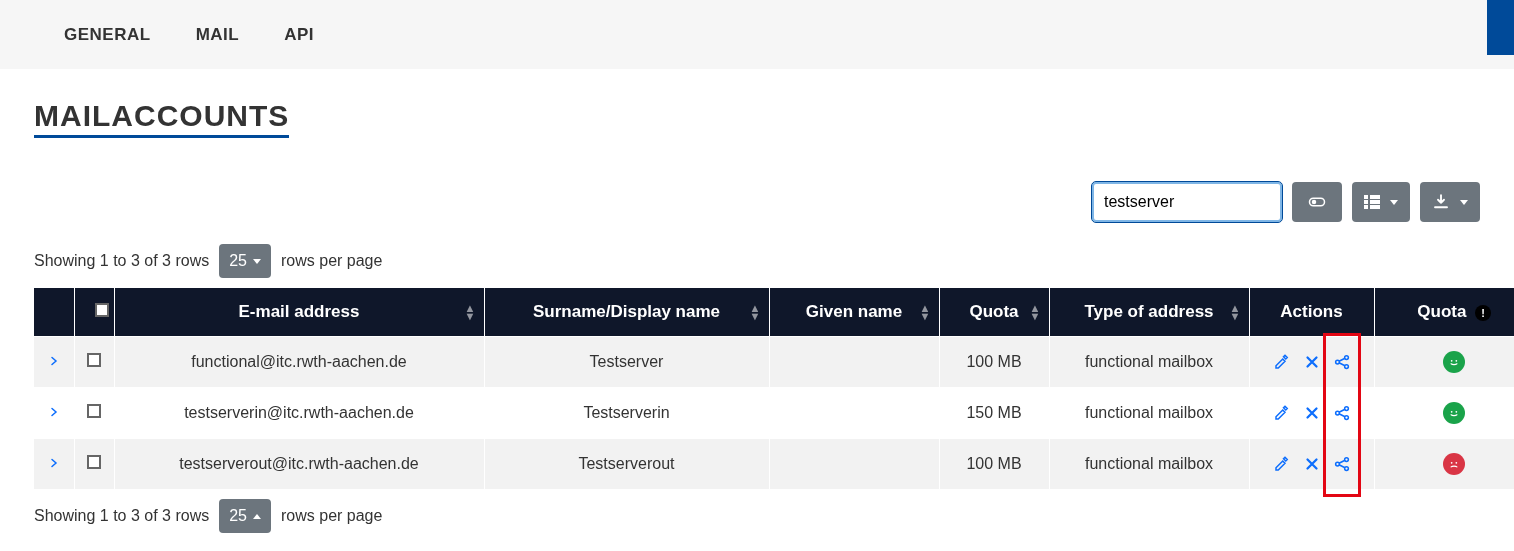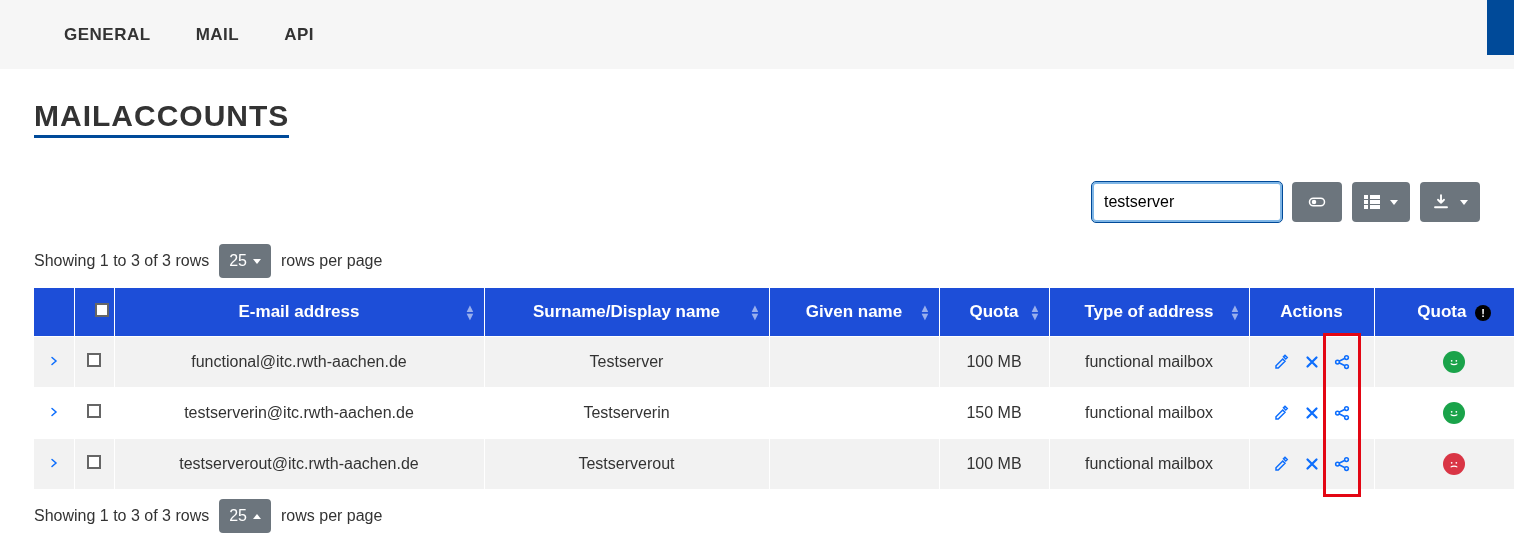--- a/index.html
+++ b/index.html
@@ -17,21 +17,21 @@
   .rightctrls { margin-left: auto; display: flex; gap: 10px; align-items: center; }
   .search { width: 190px; height: 40px; border: 2px solid #7fb6e6; outline: 1px solid #004a99; border-radius: 4px; padding: 6px 10px; font-size: 16px; }
   .ctrlbtn { background: #6c757d; color: #fff; height: 40px; min-width: 50px; border: none; border-radius: 4px; display: inline-flex; align-items: center; justify-content: center; cursor: pointer; gap:4px; padding:0 12px;}
   .ctrlbtn svg { width: 18px; height: 18px; }
   .caret::after{content:"";display:inline-block;border-top:5px solid #fff;border-left:4px solid transparent;border-right:4px solid transparent;margin-left:6px;}
   .uparrow::after{content:"";display:inline-block;border-bottom:5px solid #fff;border-left:4px solid transparent;border-right:4px solid transparent;margin-left:6px;}
   .paginfo { display: flex; align-items: center; gap: 10px; margin-bottom: 10px; font-size: 16px; color:#333;}
   .paginfo2 { display: flex; align-items: center; gap: 10px; margin-top: 10px; font-size: 16px; color:#333;}
   .pgsize { background: #6c757d; color: #fff; border: none; border-radius: 4px; padding: 8px 10px; font-size: 16px; cursor: pointer; display:inline-flex;align-items:center;}
   table { width: 100%; border-collapse: collapse; table-layout: fixed; }
-  thead th { background: #1d4ed8; color: #fff; font-weight: 700; padding: 14px 20px; text-align: center; font-size: 17px; position: relative; border-right: 1px solid #fff; }
+  thead th { background: #0f172a; color: #fff; font-weight: 700; padding: 14px 20px; text-align: center; font-size: 17px; position: relative; border-right: 1px solid #fff; }
   thead th:last-child{border-right:none;}
   tbody td { background: #f2f2f2; padding: 14px 8px; text-align: center; font-size: 16px; border-top: 1px solid #fff; border-right: 1px solid #fff; }
   tbody tr:nth-child(even) td { background: #fff; }
   .sorticons{position:absolute;right:8px;top:50%;transform:translateY(-50%);opacity:.55;font-size:11px;line-height:8px;color:#fff;}
   .sorticons span{display:block;}
   .chev{color:#0d6efd;cursor:pointer;}
   .acts{display:flex;justify-content:center;gap:12px;align-items:center;}
   .aicon{color:#0d6efd;cursor:pointer;}
   .aicon svg{width:18px;height:18px;display:block;}
   .status-good{width:22px;height:22px;border-radius:50%;background:#1aa34a;display:inline-flex;align-items:center;justify-content:center;}

